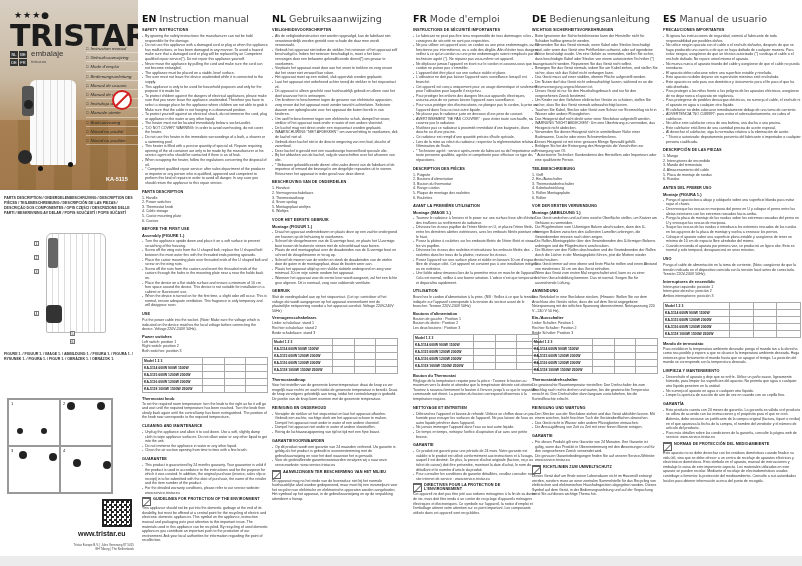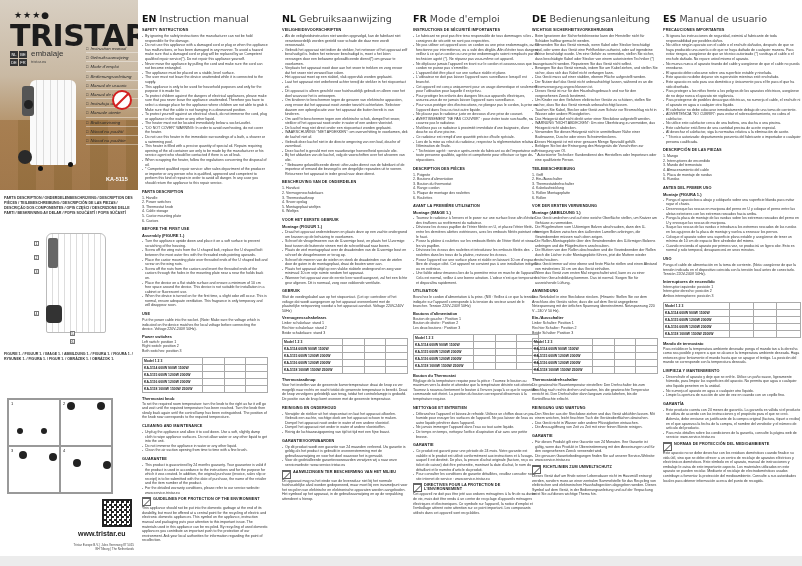--- a/index.html
+++ b/index.html
@@ -254,21 +254,21 @@
     <ul>
           <li>This product is guaranteed by 24 months guaranty. Your guarantee is valid if the product is used in accordance to the instructions and for the purpose for which it was created. In addition, the original purchase (invoice, sales slip or receipt) is to be submitted with the date of purchase, the name of the retailer and the item number of the product.</li>
           <li>For the detailed warranty conditions, please refer to our service website: www.service.tristar.eu</li>
         </ul>
     <div class="weee">
       <div class="bin"></div>
       <h2 style="margin:0">GUIDELINES FOR PROTECTION OF THE ENVIRONMENT</h2>
     </div>
     <p>This appliance should not be put into the domestic garbage at the end of its durability, but must be offered at a central point for the recycling of electric and electronic domestic appliances. This symbol on the appliance, instruction manual and packaging puts your attention to this important issue. The materials used in this appliance can be recycled. By recycling of used domestic appliances you contribute an important push to the protection of our environment. Ask your local authorities for information regarding the point of recollection.</p>
   </div>
-      <div class="col" style="left: 280px; width: 130px;">
+      <div class="col" style="left: 270px; width: 130px;">
     <h1><b>NL</b> <span>Gebruiksaanwijzing</span></h1>
     <h2>VEILIGHEIDSVOORSCHRIFTEN</h2>
     <ul>
           <li>Als de veiligheidsinstructies niet worden opgevolgd, kan de fabrikant niet verantwoordelijk worden gesteld voor schade die daar mee wordt veroorzaakt.</li>
           <li>Gebruik het apparaat niet indien de stekker, het netsnoer of het apparaat zelf beschadigd is. Indien het netsnoer beschadigd is, moet u het laten vervangen door een bekwame gekwalificeerde dienst(*) om gevaar te voorkomen.</li>
           <li>Verplaats het apparaat nooit door aan het snoer te trekken en zorg ervoor dat het snoer niet verward kan raken.</li>
           <li>Het apparaat moet op een stabiel, vlak oppervlak worden geplaatst.</li>
           <li>Laat het apparaat niet onbeheerd achter terwijl de stekker in het stopcontact zit.</li>
           <li>Dit apparaat is alleen geschikt voor huishoudelijk gebruik en alleen voor het doel waarvoor het is ontworpen.</li>
           <li>Om kinderen te beschermen tegen de gevaren van elektrische apparaten, zorg ervoor dat het apparaat nooit zonder toezicht achterlaten. Selecteer daarom een opberglocatie voor het apparaat die buiten bereik is van kinderen.</li>

